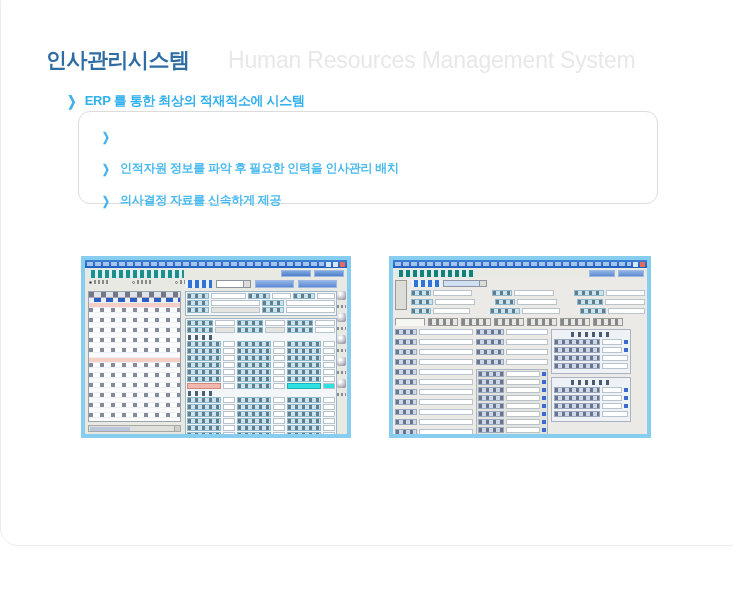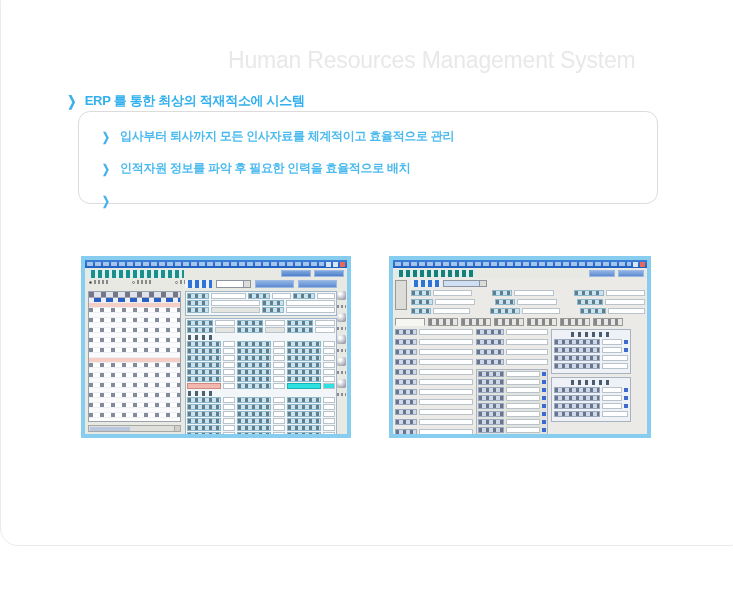--- a/index.html
+++ b/index.html
@@ -226,42 +226,43 @@
   .plab { width: 46px; height: 6px; background: #cdd8e8; border: 1px solid #9aa8bd; background-image: repeating-linear-gradient(90deg, rgba(40,50,80,.6) 0 3px, transparent 3px 7px); }
   .pval { flex: 1; height: 6px; background: #fff; border: 1px solid #b9c3cb; }
   .pdot { width: 4px; height: 4px; background: #3a6ad0; }
 </style>
 </head>
 <body>
 
 <div class="page-panel"></div>
 
 <div class="title-row">
+  <div class="title-ko">인사관리시스템</div>
   <div class="title-en">Human Resources Management System</div>
 </div>
 
 <div class="erp-head">
   <span class="chev">❯</span>
   <span class="erp-text">ERP 를 통한 최상의 적재적소에 시스템</span>
 </div>
 
 <div class="feature-box">
 
   <div class="feature-item">
     <span class="chev">❯</span>
-    <span class="feature-text">입사부터 퇴사까지 모든 인사자료를 체계적이고 효율적으로 관리</span>
   </div>
 
   <div class="feature-item">
     <span class="chev">❯</span>
-    <span class="feature-text">인적자원 정보를 파악 후 필요한 인력을 효율적으로 배치</span>
+    <span class="feature-text">인적자원 정보를 파악 후 필요한 인력을 인사관리 배치</span>
   </div>
 
   <div class="feature-item">
     <span class="chev">❯</span>
+    <span class="feature-text">의사결정 자료를 신속하게 제공</span>
   </div>
 
 </div>
 
 <div class="shot shot-left">
   <div class="win">
 
     <div class="win-title">
       <span class="tbar-txt"></span>
       <span class="tbar-btn"></span>

